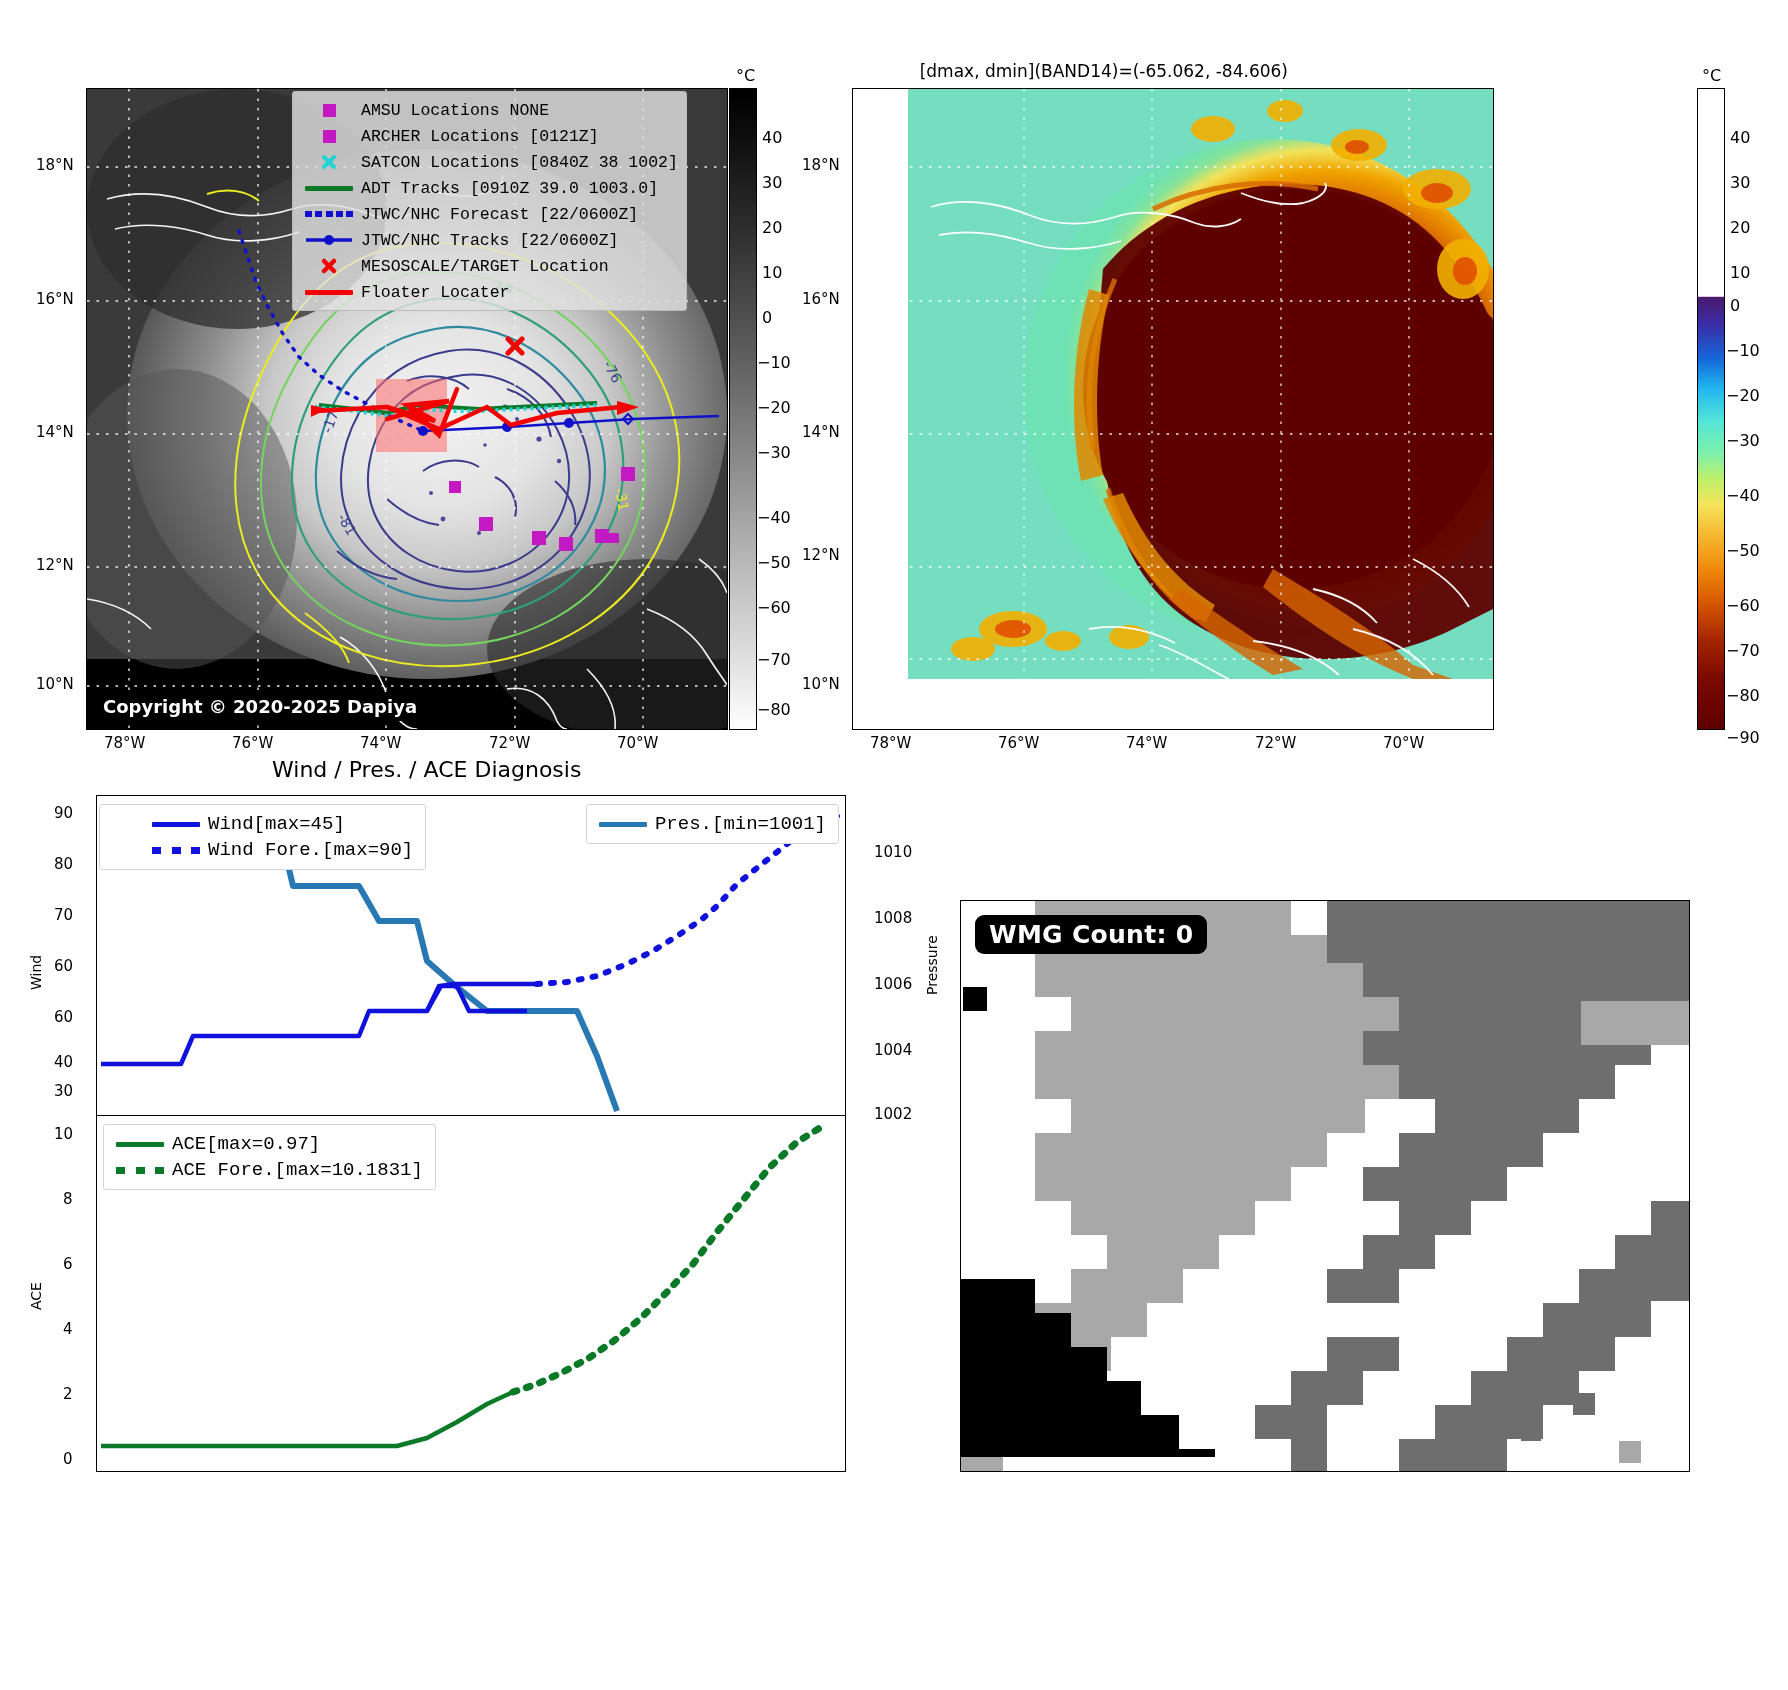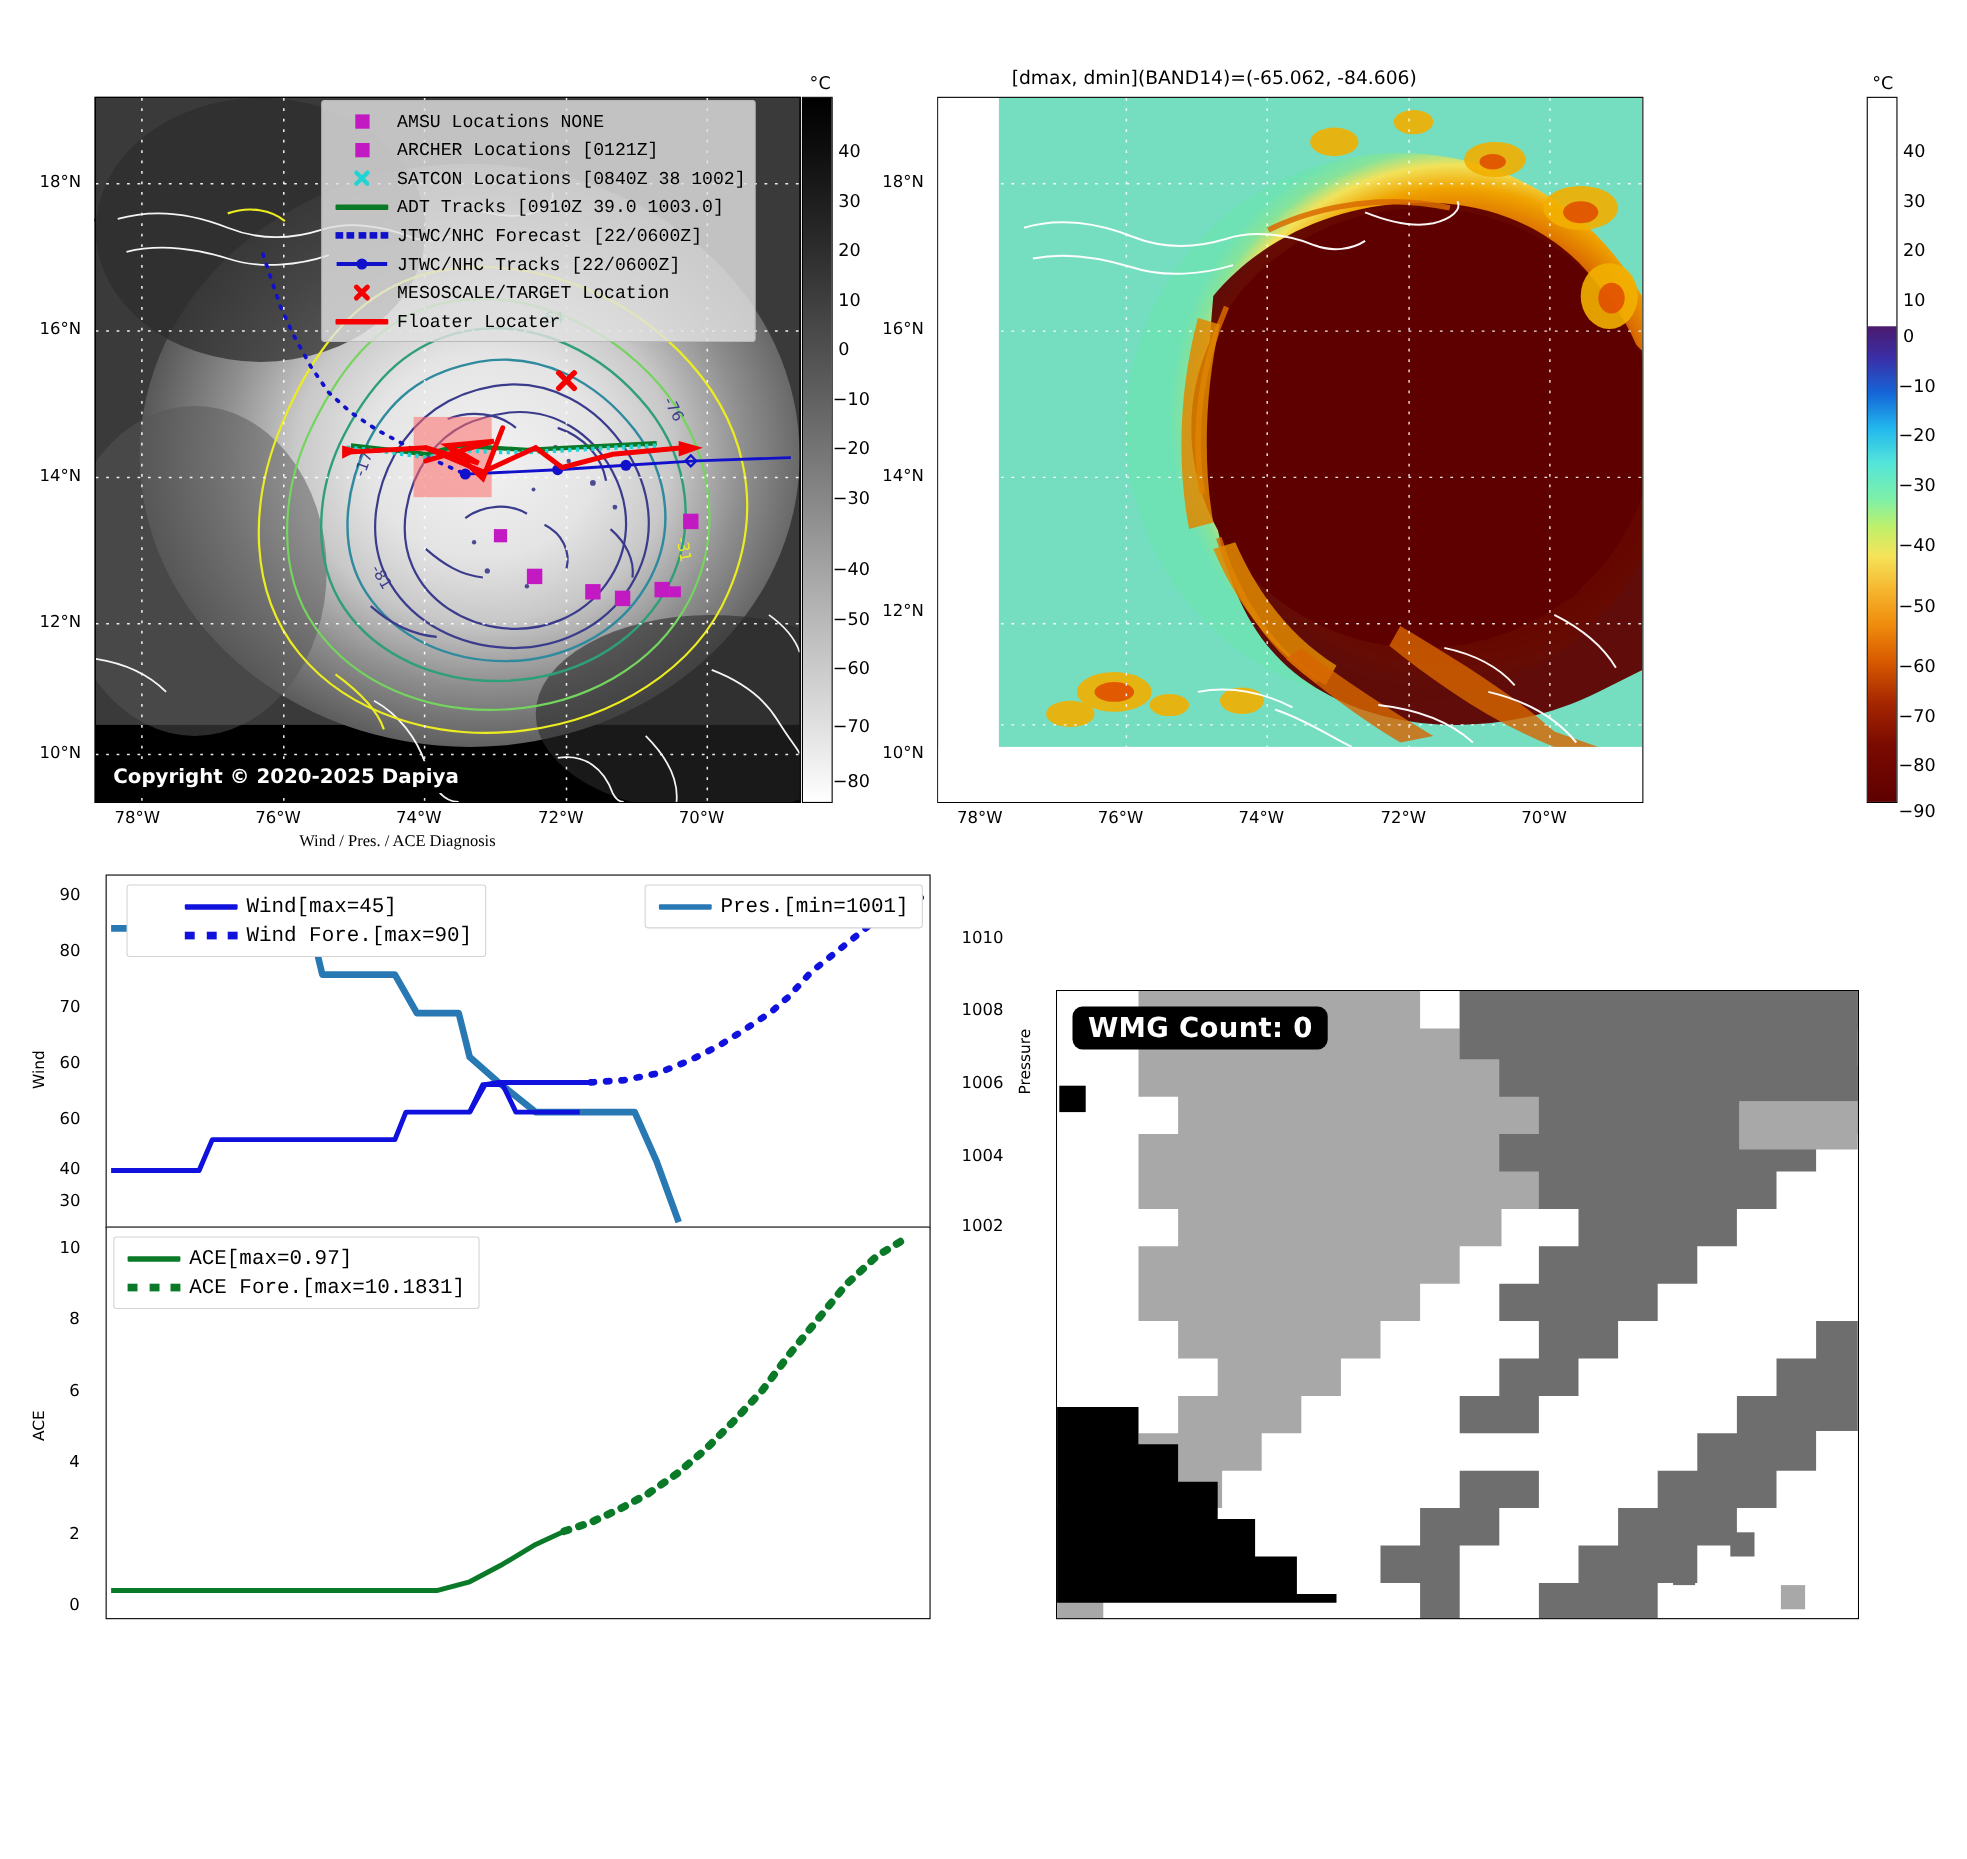--- a/index.html
+++ b/index.html
@@ -18,21 +18,21 @@
   .lgrow{display:flex;align-items:center;height:26px;white-space:nowrap;}
   .lgkey{width:56px;flex:0 0 56px;display:flex;align-items:center;justify-content:center;}
   .lgtxt{padding-left:4px;}
   .sqm{width:13px;height:13px;background:#c319c3;display:block;}
   .lineK{width:48px;height:5px;display:block;border-radius:1px;}
   .dotK{width:48px;height:6px;display:flex;justify-content:space-between;align-items:center;}
   .dotK i{width:7px;height:6px;display:block;}
   .chip{position:absolute;background:#000;color:#fff;font-weight:bold;font-size:25px;border-radius:9px;padding:5px 14px;letter-spacing:.3px;}
   .copy{position:absolute;background:#000;color:#fff;font-weight:bold;font-size:18px;border-radius:5px;padding:4px 10px;}
   .tlab{position:absolute;font-size:15px;}
-  .sub-title{position:absolute;font-size:15px;font-family:Liberation Serif, serif;}
+  .sub-title{position:absolute;font-size:22px;}
   svg{display:block;}
 </style>
 </head>
 <body>
 
 <div class="panel ttl" style="left:86px;top:22px;">
   <div>GOES-19 BAND14-DIAS MESOSCALE</div>
   <div>Time: 2025/10/22 09:38:55Z</div>
 </div>
 
@@ -417,21 +417,21 @@
 
     <polyline fill="none" stroke="#2878b4" stroke-width="6" stroke-linejoin="round" points="4,48 186,48 196,90 225,90 242,90 262,90 282,125 318,125 320,125 330,165 355,187 390,215 406,215 446,215 474,215 480,215 500,260 520,315"></polyline>
 
     <polyline fill="none" stroke="#1111dd" stroke-width="4.5" stroke-linejoin="round" points="4,268 84,268 96,240 188,240 200,240 262,240 272,215 330,215 342,190 360,190 372,215 400,215 430,215"></polyline>
 
     <polyline fill="none" stroke="#1111dd" stroke-width="4.5" stroke-linejoin="round" points="330,215 344,190 356,188 400,188 440,188"></polyline>
 
     <polyline fill="none" stroke="#1111dd" stroke-width="6" stroke-dasharray="3 11" stroke-linecap="round" points="440,188 470,186 500,180 530,168 556,155 580,140 604,124 620,110 640,88 660,72 680,56 700,40 720,28 740,20"></polyline>
   </svg>
 
-  <div class="legend" style="left:18px;top:8px;padding-left:48px;">
+  <div class="legend" style="left:2px;top:8px;padding-left:48px;">
     <div class="lgrow">
       <span class="lgkey">
           <span class="lineK" style="background:#1111dd"></span>
         </span>
       <span class="lgtxt">Wind[max=45]</span>
     </div>
     <div class="lgrow">
       <span class="lgkey">
         <span class="dotK">
             <i style="background:#1111dd;width:9px;height:7px"></i>

